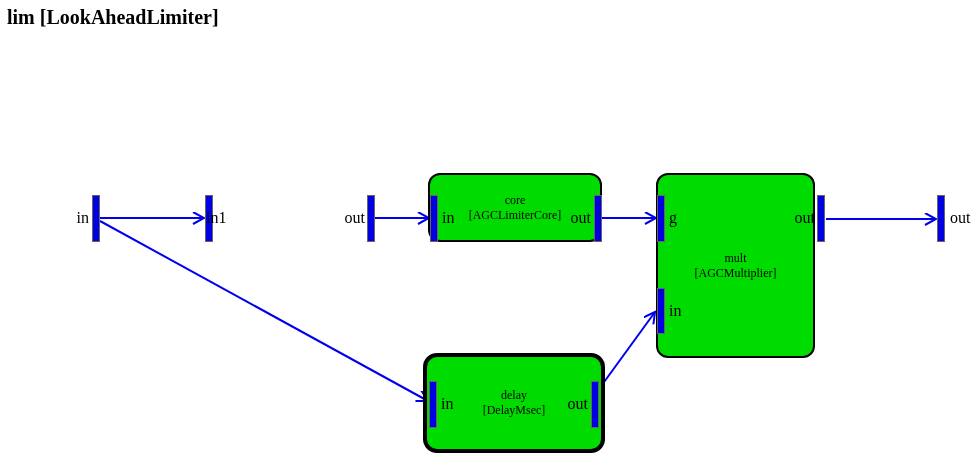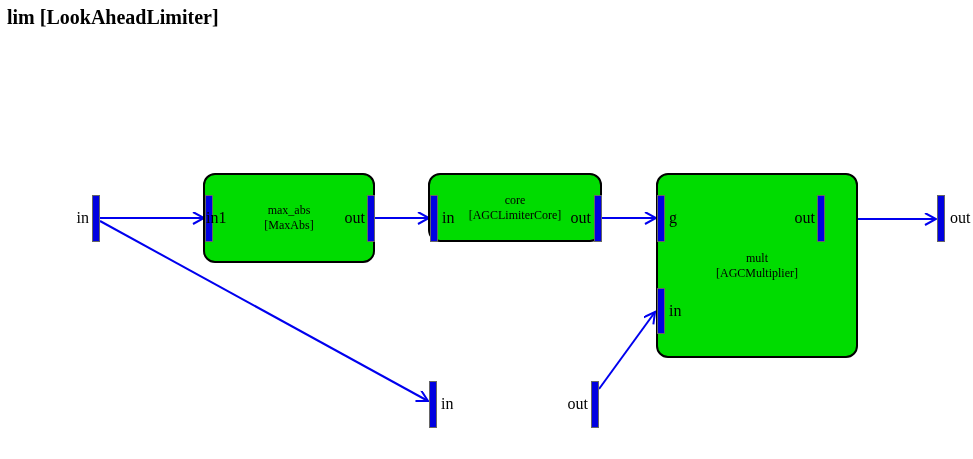--- a/index.html
+++ b/index.html
@@ -58,41 +58,41 @@
       </marker>
     </defs>
     <line class="wire" x1="100" y1="218" x2="204" y2="218" marker-end="url(#arrowhead)"></line>
     <line class="wire" x1="100" y1="221" x2="428" y2="401" marker-end="url(#arrowhead)"></line>
     <line class="wire" x1="375" y1="218" x2="429" y2="218" marker-end="url(#arrowhead)"></line>
     <line class="wire" x1="602" y1="218" x2="656" y2="218" marker-end="url(#arrowhead)"></line>
     <line class="wire" x1="599" y1="389" x2="655" y2="312" marker-end="url(#arrowhead)"></line>
     <line class="wire" x1="826" y1="219" x2="936" y2="219" marker-end="url(#arrowhead)"></line>
   </svg>
 
-  <div class="block" style="left:203px;top:173px;width:172px;height:90px">
-    <div class="block-text">
-      <div>max_abs</div>
-      <div>[MaxAbs]</div>
-    </div>
-  </div>
 
   <div class="block" style="left:428px;top:173px;width:174px;height:69px">
     <div class="block-text">
       <div>core</div>
       <div>[AGCLimiterCore]</div>
     </div>
   </div>
 
-  <div class="block" style="left:656px;top:173px;width:202px;height:185px">
+  <div class="block" style="left:656px;top:173px;width:159px;height:185px">
     <div class="block-text">
       <div>mult</div>
       <div>[AGCMultiplier]</div>
     </div>
   </div>
 
+  <div class="block selected" style="left:423px;top:353px;width:182px;height:100px">
+    <div class="block-text">
+      <div>delay</div>
+      <div>[DelayMsec]</div>
+    </div>
+  </div>
 
   <div class="port-bar" style="left:92px;top:195px"></div>
   <div class="port-bar" style="left:937px;top:195px"></div>
   <div class="port-label r" style="left:60px;top:211px;width:29px">in</div>
   <div class="port-label" style="left:950px;top:211px">out</div>
 
   <div class="port-bar" style="left:205px;top:195px"></div>
   <div class="port-bar" style="left:367px;top:195px"></div>
   <div class="port-label" style="left:206px;top:211px">in1</div>
   <div class="port-label r" style="left:340px;top:211px;width:25px">out</div>

